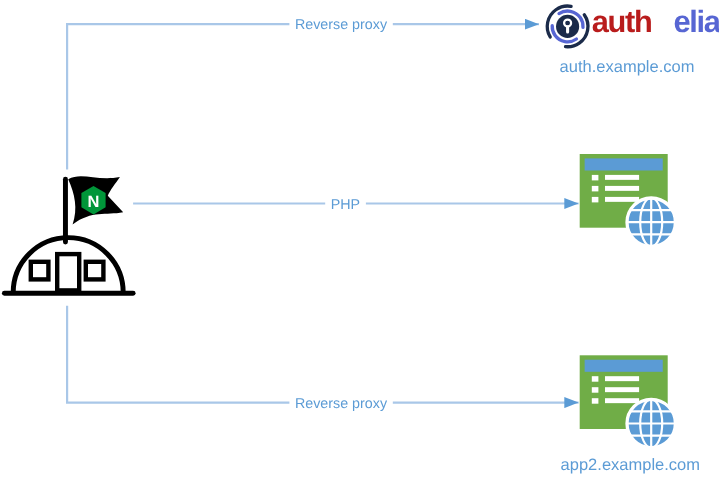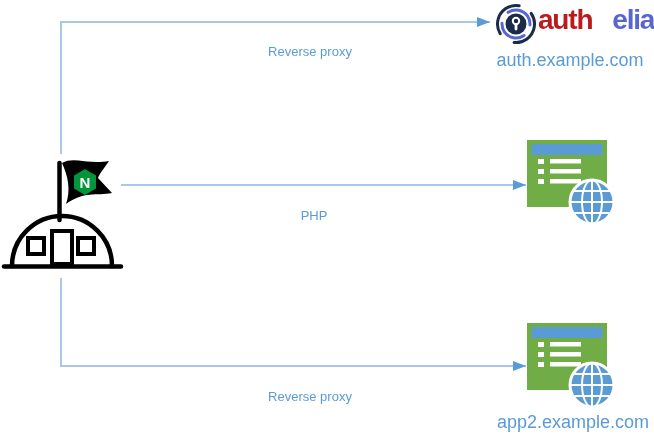--- a/index.html
+++ b/index.html
@@ -22,27 +22,26 @@
   }
   .edge-label {
     position: absolute;
     transform: translateX(-50%);
     background: #ffffff;
     color: #5B9BD5;
     font-size: 13px;
     line-height: 15px;
     padding: 0 5px;
     white-space: nowrap;
-    margin-top: 30px;
   }
   .domain-label {
     position: absolute;
     transform: translateX(-50%);
     color: #5B9BD5;
-    font-size: 18px;
+    font-size: 15px;
     line-height: 15px;
     white-space: nowrap;
     text-align: center;
   }
   .wordmark {
     position: absolute;
     left: 538px;
     top: 4px;
     font-size: 28px;
     font-weight: 700;

